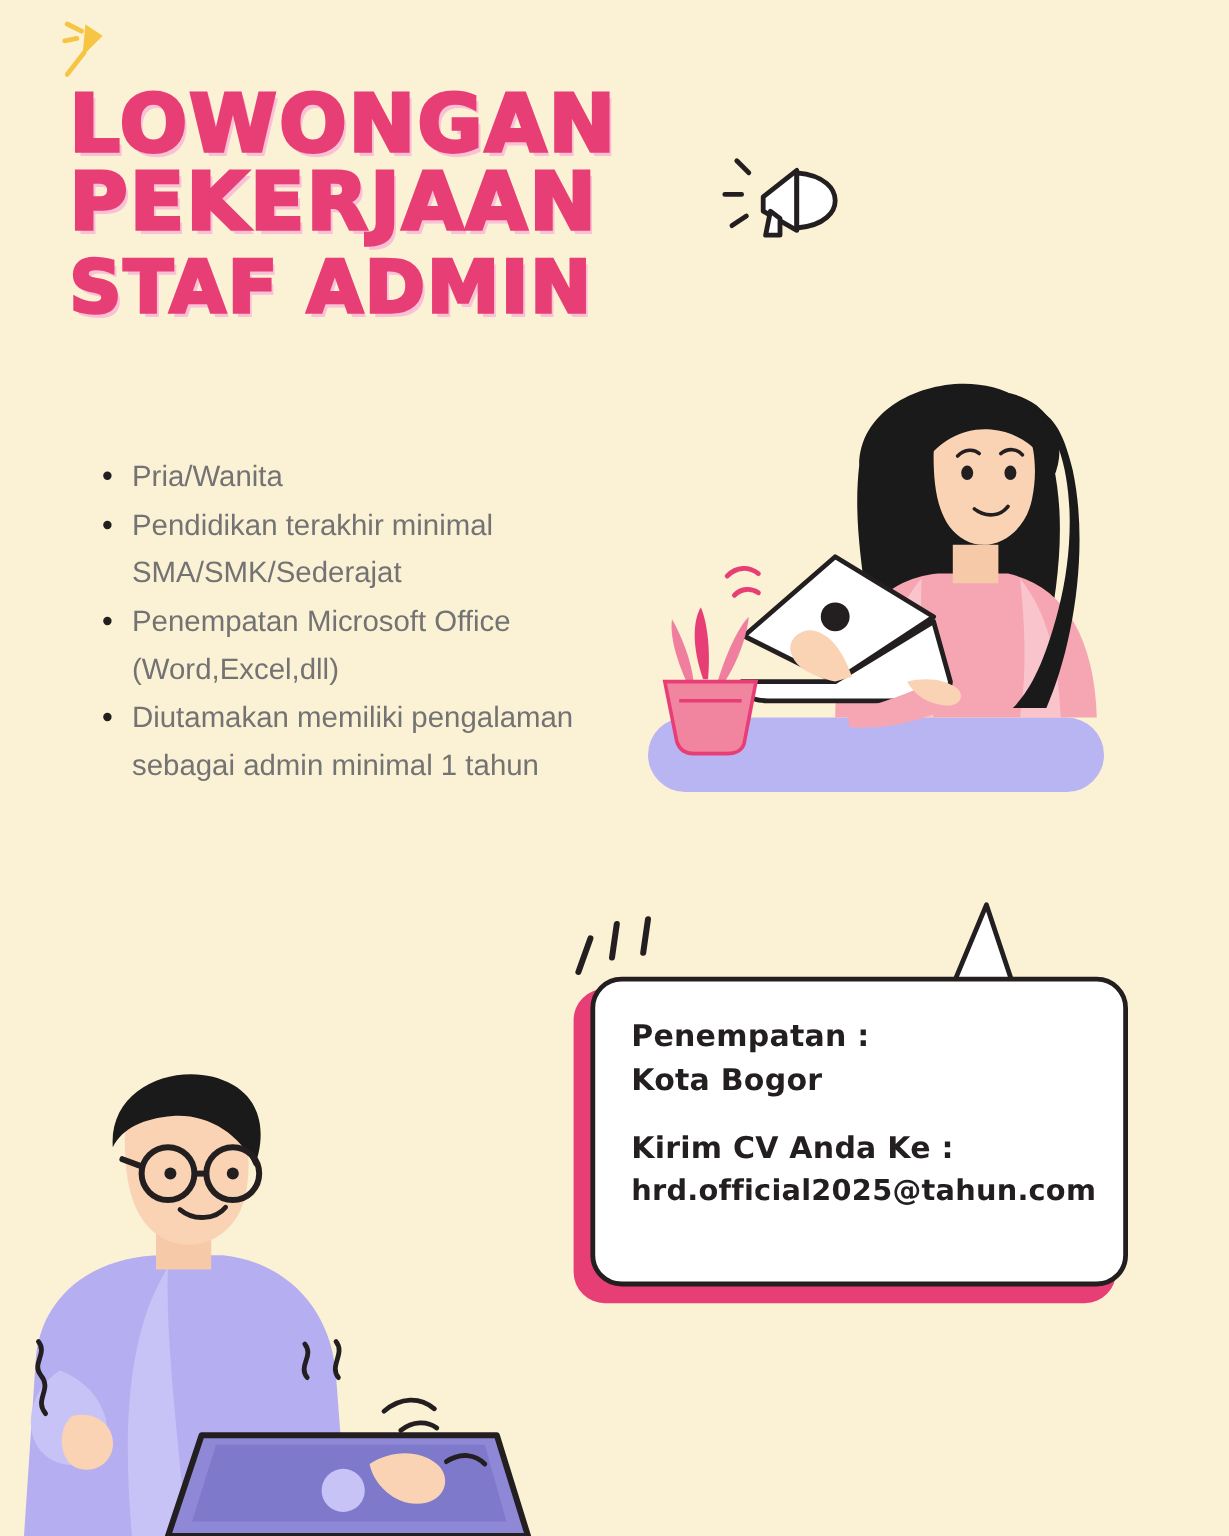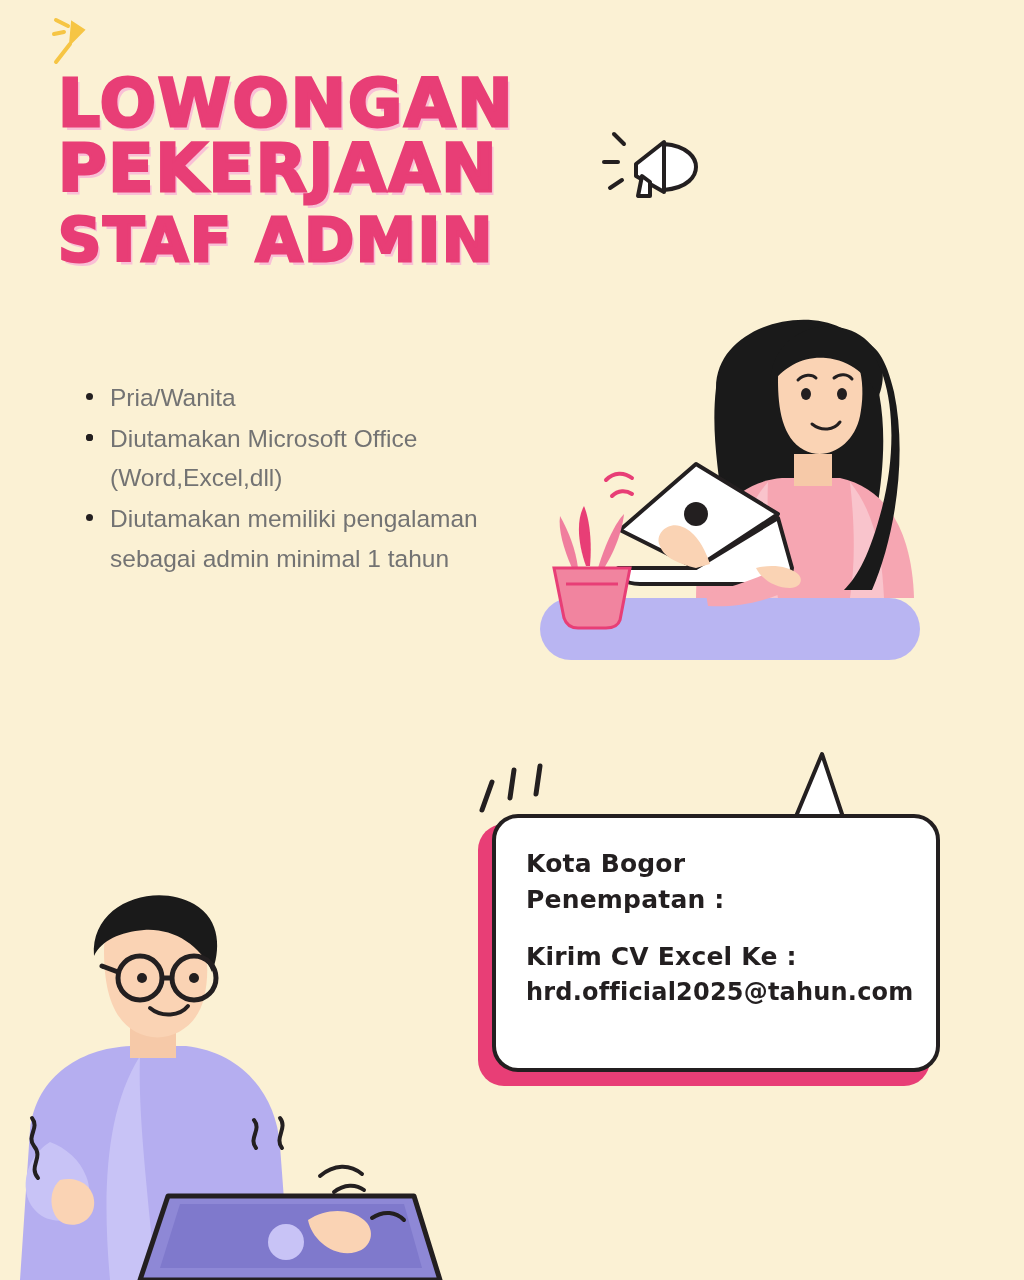--- a/index.html
+++ b/index.html
@@ -191,22 +191,22 @@
       <path d="M50 58 L46 78 L58 78 L58 64 Z" fill="#FFFFFF" stroke="#231F20" stroke-width="4" stroke-linejoin="round"></path>
       <path d="M22 16 L32 26" stroke="#231F20" stroke-width="4" stroke-linecap="round"></path>
       <path d="M12 44 L26 44" stroke="#231F20" stroke-width="4" stroke-linecap="round"></path>
       <path d="M18 70 L30 62" stroke="#231F20" stroke-width="4" stroke-linecap="round"></path>
     </svg>
   </div>
 
   <div class="reqs">
     <ul>
       <li><span class="dot"></span><span>Pria/Wanita</span></li>
-      <li><span class="dot"></span></li>
-      <li><span class="dot"></span><span>Diutamakan Microsoft Office (Word,Excel,dll)</span></li>
+      <li><span class="dot"></span><span> Pendidikan terakhir minimal SMA/SMK/Sederajat</span></li>
+      <li><span class="dot"></span><span>Penempatan Microsoft Office (Word,Excel,dll)</span></li>
       <li><span class="dot"></span><span>Diutamakan memiliki pengalaman sebagai admin minimal 1 tahun</span></li>
     </ul>
   </div>
 
   <div class="woman">
     <svg viewBox="0 0 450 420" width="450" height="420">
 
       <rect x="20" y="330" width="380" height="62" rx="31" fill="#B9B5F2"></rect>
 
       <path d="M196 120 C196 48 320 28 346 84 C372 140 364 210 352 268 C346 300 330 322 300 322 L206 322 C212 250 188 190 196 120 Z" fill="#1A1A1A"></path>
@@ -258,24 +258,24 @@
       </svg>
     </div>
     <div class="bubble-tail">
       <svg viewBox="0 0 64 78" width="64" height="78">
         <path d="M34 2 L58 74 L4 74 Z" fill="#FFFFFF" stroke="#231F20" stroke-width="4" stroke-linejoin="round"></path>
         <rect x="6" y="66" width="52" height="14" fill="#FFFFFF"></rect>
       </svg>
     </div>
     <div class="bubble-shadow"></div>
     <div class="bubble">
+      <div class="txt">Penempatan :</div>
       <div class="txt">Kota Bogor</div>
-      <div class="txt">Penempatan :</div>
       <div class="gap"></div>
-      <div class="txt">Kirim CV Excel Ke :</div>
+      <div class="txt">Kirim CV Anda Ke :</div>
       <div class="txt email">hrd.official2025@tahun.com</div>
     </div>
   </div>
 
   <div class="man">
     <svg viewBox="0 0 450 400" width="450" height="400">
 
       <path d="M40 250 C46 196 92 166 146 166 L196 166 C250 172 286 212 290 266 L300 400 L30 400 Z" fill="#B5AEF0"></path>
       <path d="M150 176 C148 230 156 300 166 400 L120 400 C112 310 116 230 150 176 Z" fill="#C8C3F6"></path>
 

